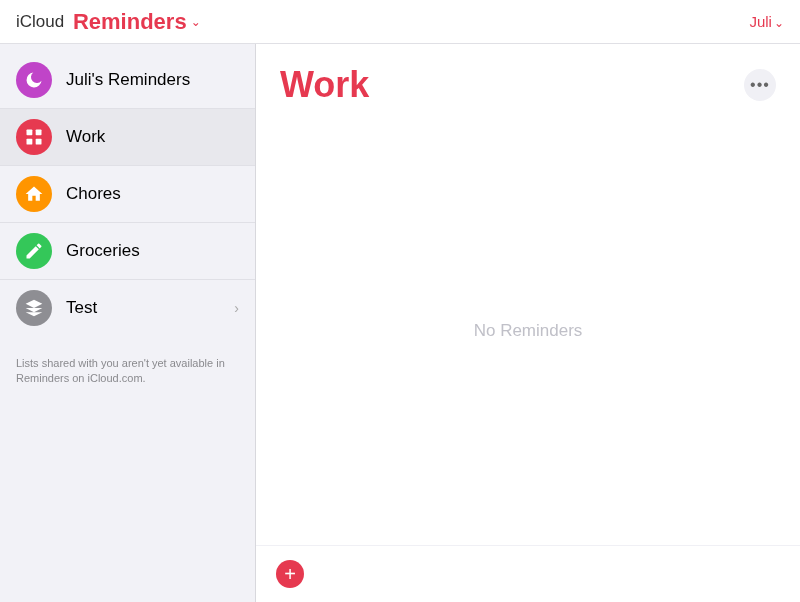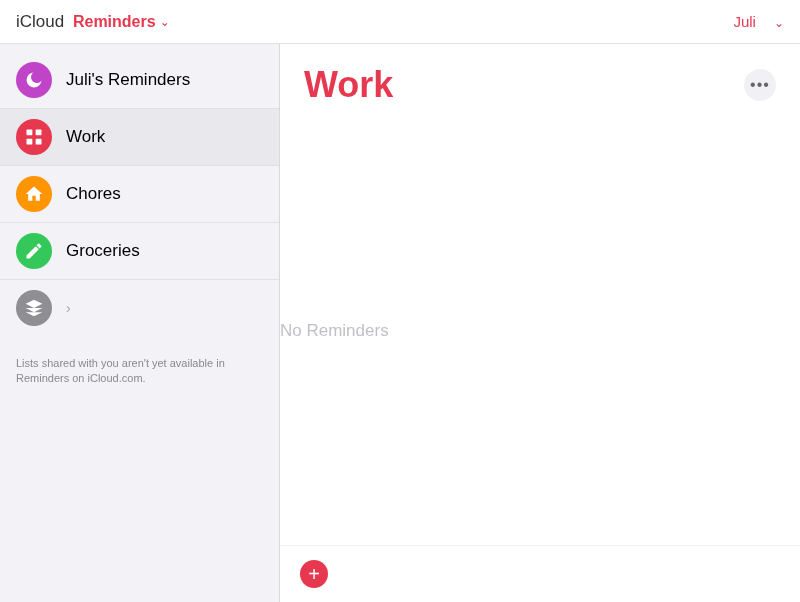--- a/index.html
+++ b/index.html
@@ -27,51 +27,51 @@
       display: flex;
       align-items: center;
       gap: 2px;
     }
     .header-icloud {
       font-size: 17px;
       font-weight: 400;
       color: #333;
     }
     .header-reminders {
-      font-size: 16px;
+      font-size: 22px;
       font-weight: 600;
       color: #e63950;
     }
     .header-chevron {
       font-size: 12px;
       color: #e63950;
       margin-left: 2px;
     }
     .header-user {
       display: flex;
       align-items: flex-end;
-      gap: 18px;
+      gap: 2px;
       font-size: 15px;
       color: #e63950;
     }
     .header-user-chevron {
       font-size: 12px;
       color: #e63950;
     }
 
     
     .main {
       display: flex;
       flex: 1;
       overflow: hidden;
     }
 
     
     .sidebar {
-      width: 280px;
+      width: 256px;
       background: #f2f2f7;
       display: flex;
       flex-direction: column;
       border-right: 1px solid #d8d8dd;
       overflow-y: auto;
     }
 
     .sidebar-list {
       list-style: none;
       padding: 8px 0;
@@ -162,21 +162,21 @@
       cursor: pointer;
       font-size: 16px;
       color: #666;
       letter-spacing: 1px;
     }
 
     .content-empty {
       flex: 1;
       display: flex;
       align-items: center;
-      justify-content: flex-start;
+      justify-content: center;
     }
 
     .content-empty-text {
       font-size: 17px;
       color: #c0c0c8;
     }
 
     .content-footer {
       display: flex;
       align-items: center;
@@ -276,20 +276,21 @@
         <span class="sidebar-item-label">Groceries</span>
       </li>
 
       <li class="sidebar-item">
         <div class="sidebar-item-icon icon-gray">
 
           <svg viewBox="0 0 24 24" xmlns="http://www.w3.org/2000/svg">
             <path d="M12 2L2 7l10 5 10-5-10-5zM2 17l10 5 10-5M2 12l10 5 10-5"></path>
           </svg>
         </div>
+        <span class="sidebar-item-label">Test</span>
         <span class="sidebar-item-chevron">›</span>
       </li>
 
     </ul>
 
     <div class="sidebar-shared-note">Lists shared with you aren't yet available in Reminders on iCloud.com.</div>
   </aside>
 
   <main class="content">
     <div class="content-header">

